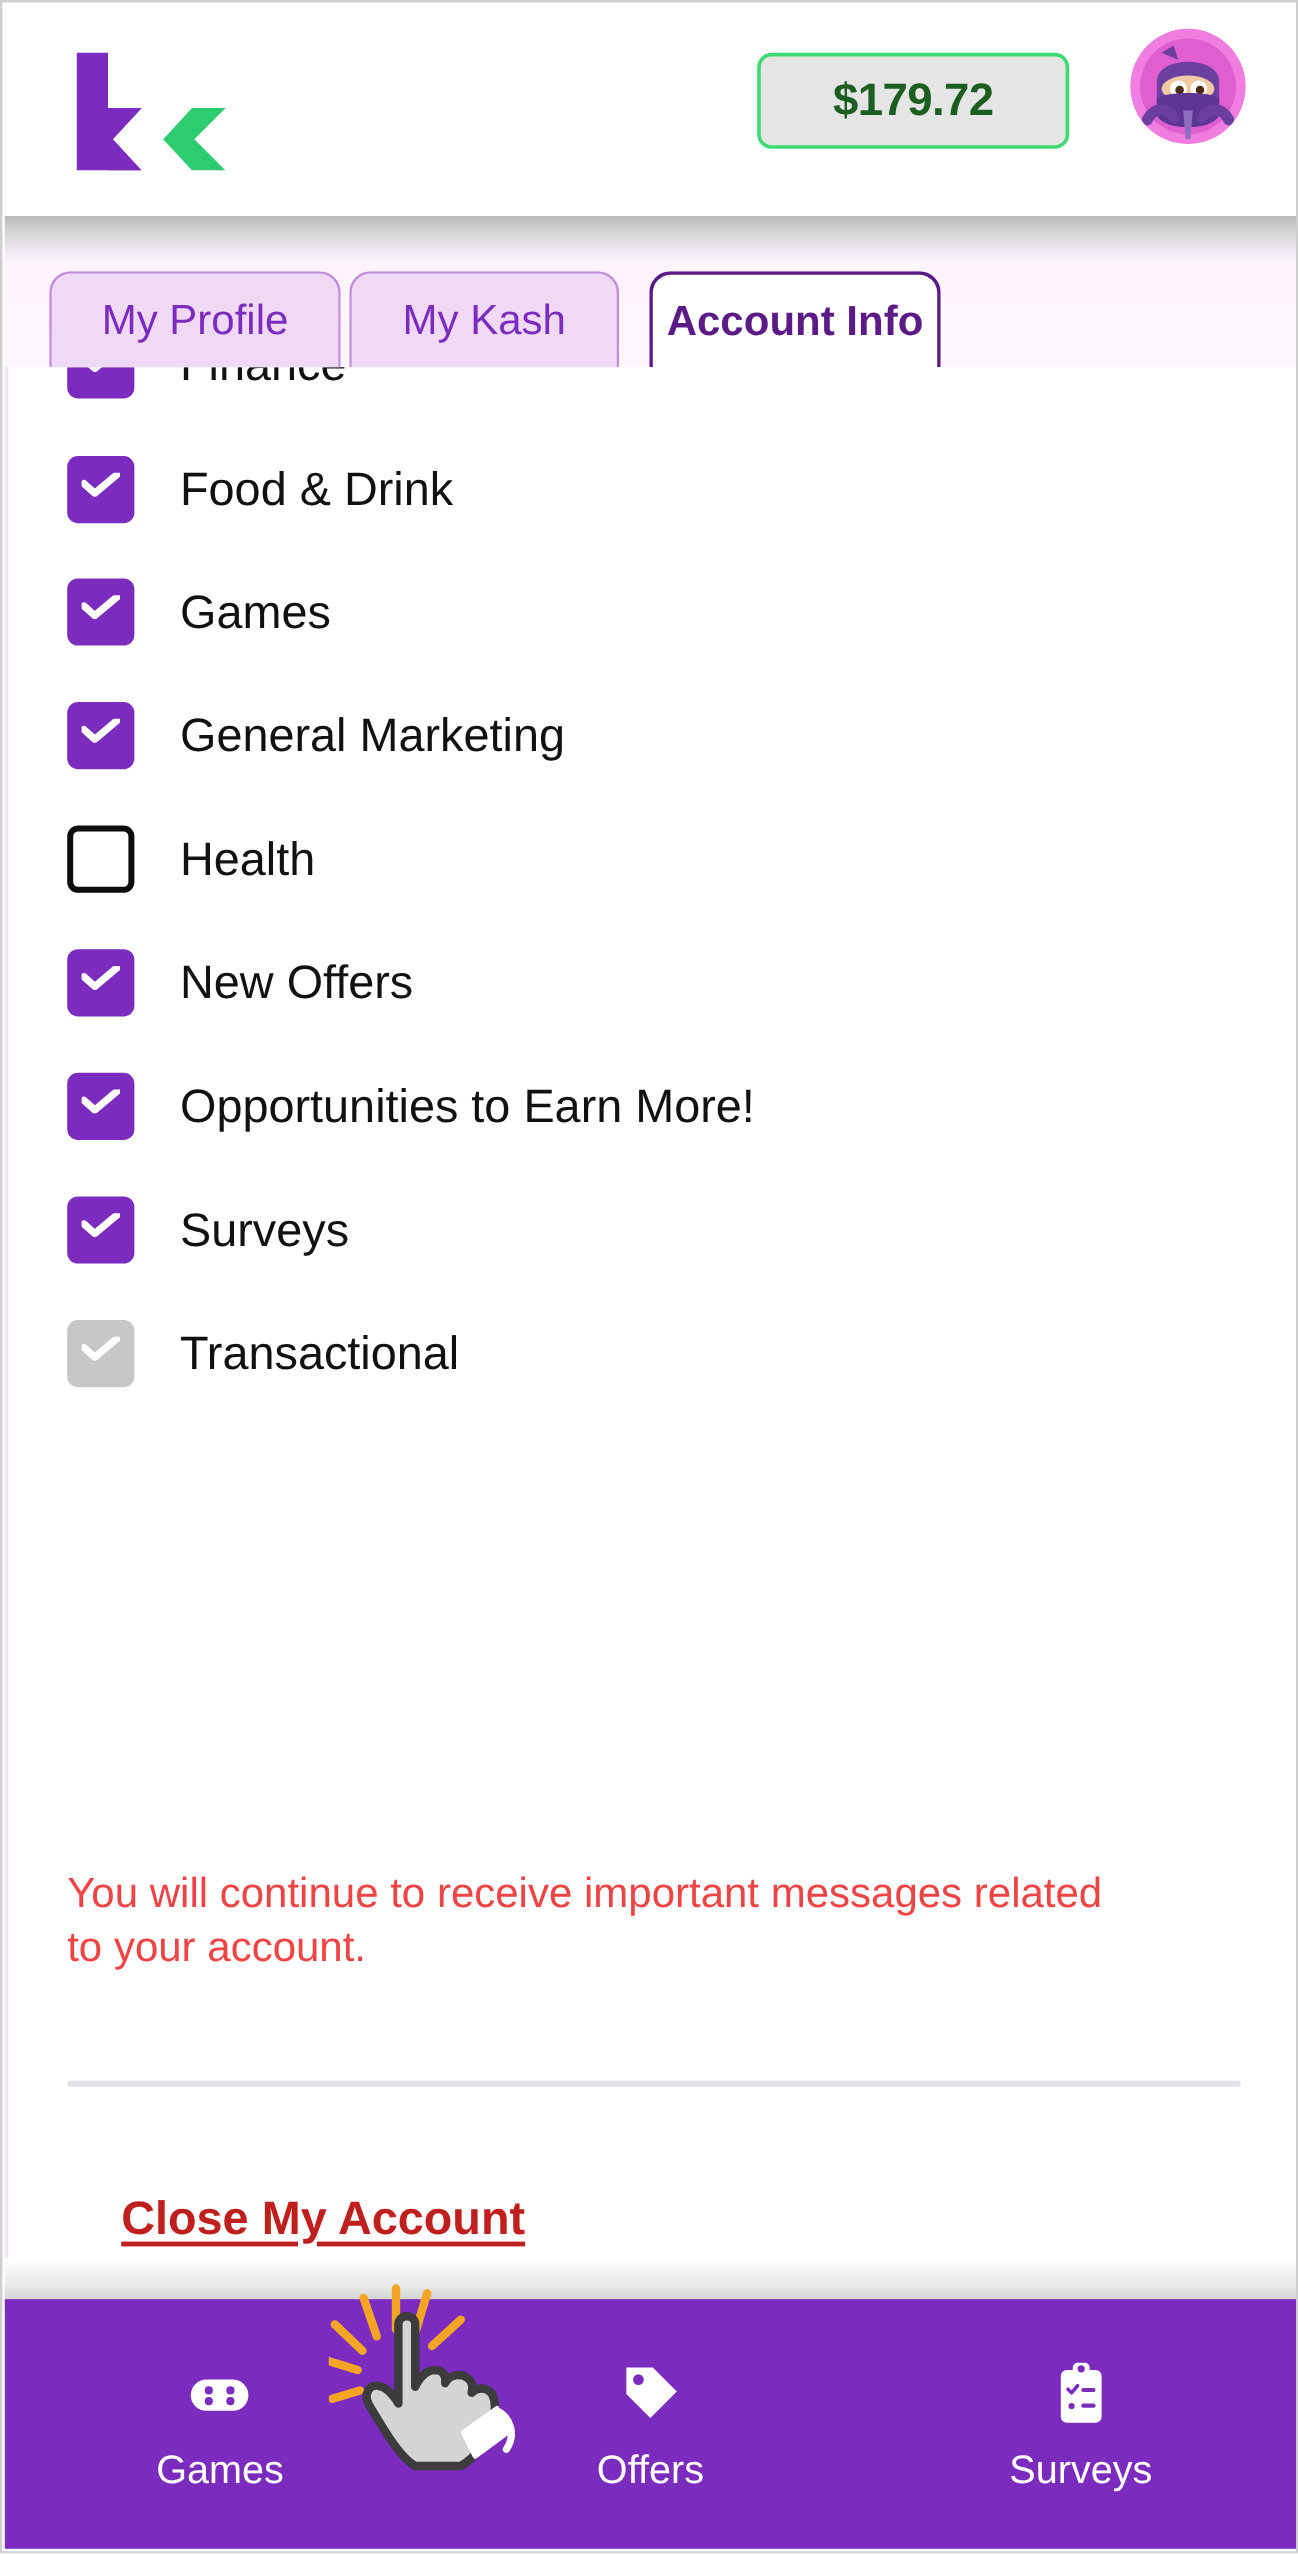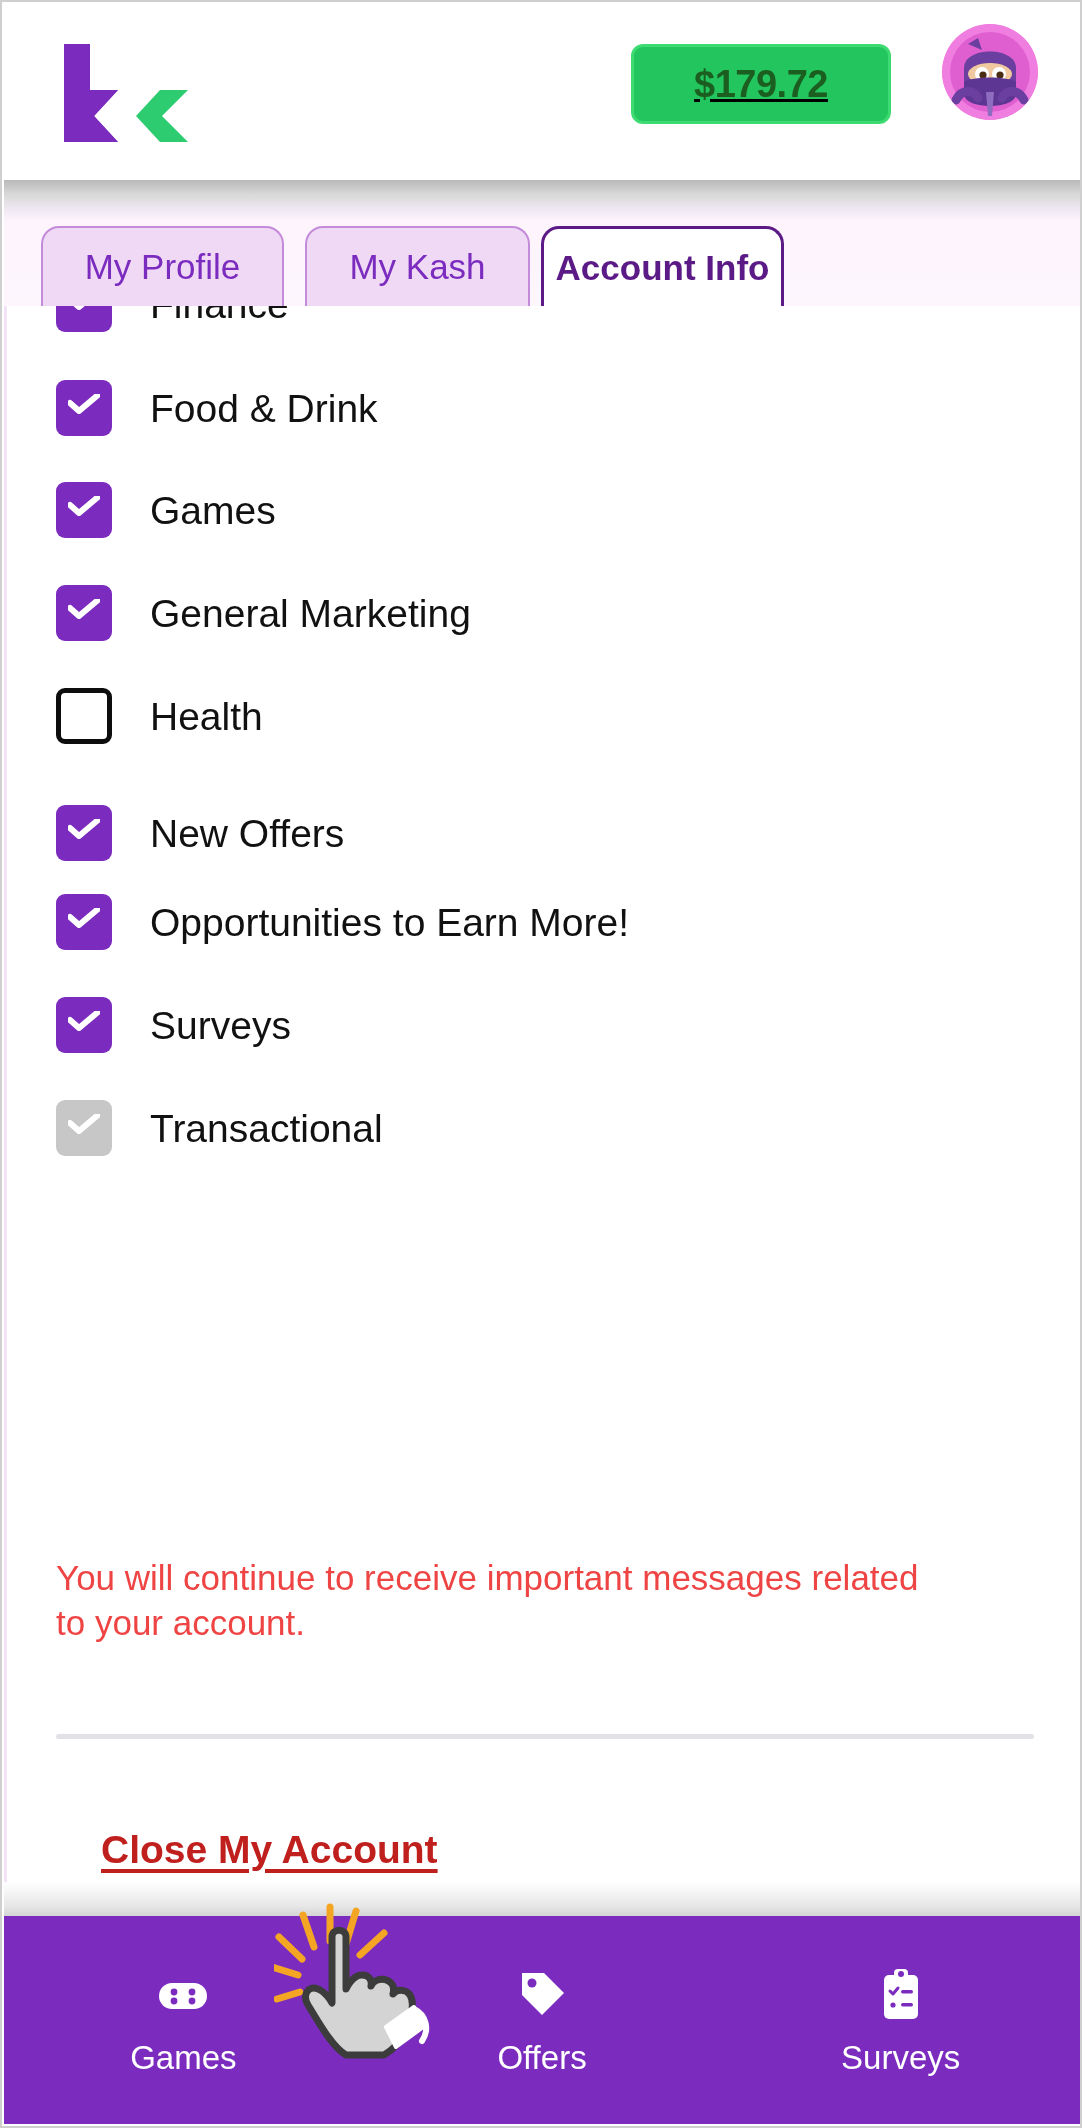--- a/index.html
+++ b/index.html
@@ -34,27 +34,26 @@
   .logo {
     position: absolute;
     left: 52px; top: 38px;
     width: 140px; height: 100px;
   }
 
   .balance-pill {
     position: absolute;
     left: 627px; top: 40px;
     width: 260px; height: 80px;
-    background: #22c55e;
+    background: #e5e5e5;
     border: 3px solid #3ddb72;
     border-radius: 12px;
     display: flex;
     align-items: center;
     justify-content: center;
-    text-decoration: underline;
   }
   .balance-pill span {
     font-size: 38px;
     font-weight: bold;
     color: #1b5e20;
     letter-spacing: -0.5px;
   }
 
   .avatar {
     position: absolute;
@@ -102,21 +101,21 @@
   .tab.active {
     background: #ffffff;
     border: 3px solid #5b1a86;
     border-bottom: none;
     color: #5b1a86;
     font-weight: bold;
     z-index: 2;
   }
 
   #tab-0 { left: 8px;   width: 243px; }
-  #tab-1 { left: 272px; width: 225px; text-align: right; }
+  #tab-1 { left: 258px; width: 225px; text-align: right; }
   #tab-2 { left: 508px; width: 243px; }
 
   
   .content {
     position: absolute;
     left: 2px; top: 302px;
     width: 1076px; height: 1616px;
     background: #ffffff;
     overflow: hidden;
     z-index: 10;
@@ -320,21 +319,21 @@
         </svg>
       </div>
       <div class="pref-label">General Marketing</div>
     </div>
 
     <div class="pref-row" style="top:384px">
       <div class="cb unchecked"></div>
       <div class="pref-label">Health</div>
     </div>
 
-    <div class="pref-row" style="top:501px">
+    <div class="pref-row" style="top:487px">
       <div class="cb checked">
         <svg class="tick" viewBox="0 0 32 20">
           <path d="M2 9 L11 17 L30 1" stroke="#ffffff" stroke-width="6" fill="none" stroke-linecap="round" stroke-linejoin="round"></path>
         </svg>
       </div>
       <div class="pref-label">New Offers</div>
     </div>
 
     <div class="pref-row" style="top:590px">
       <div class="cb checked">

